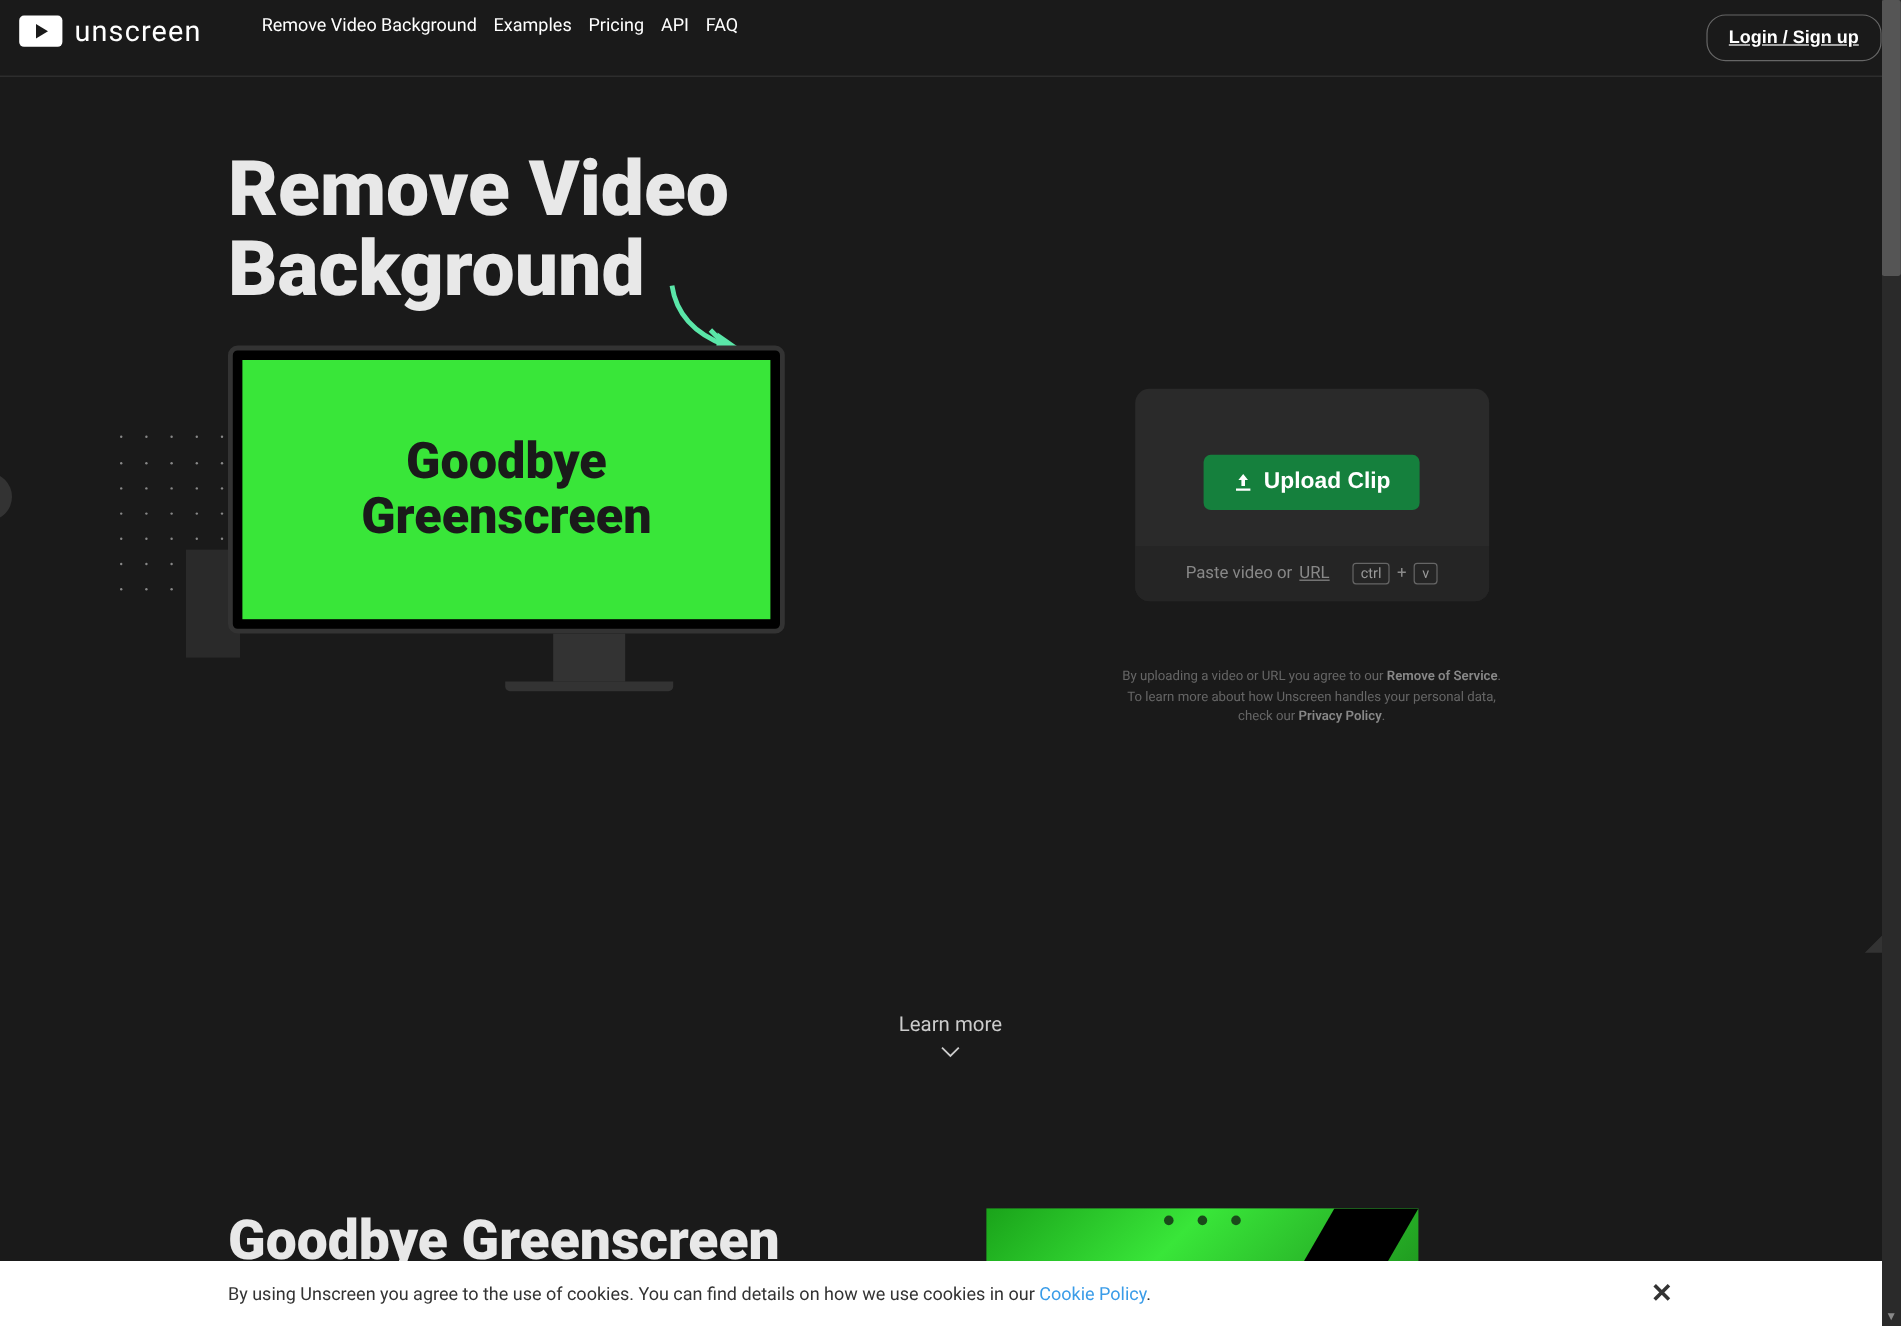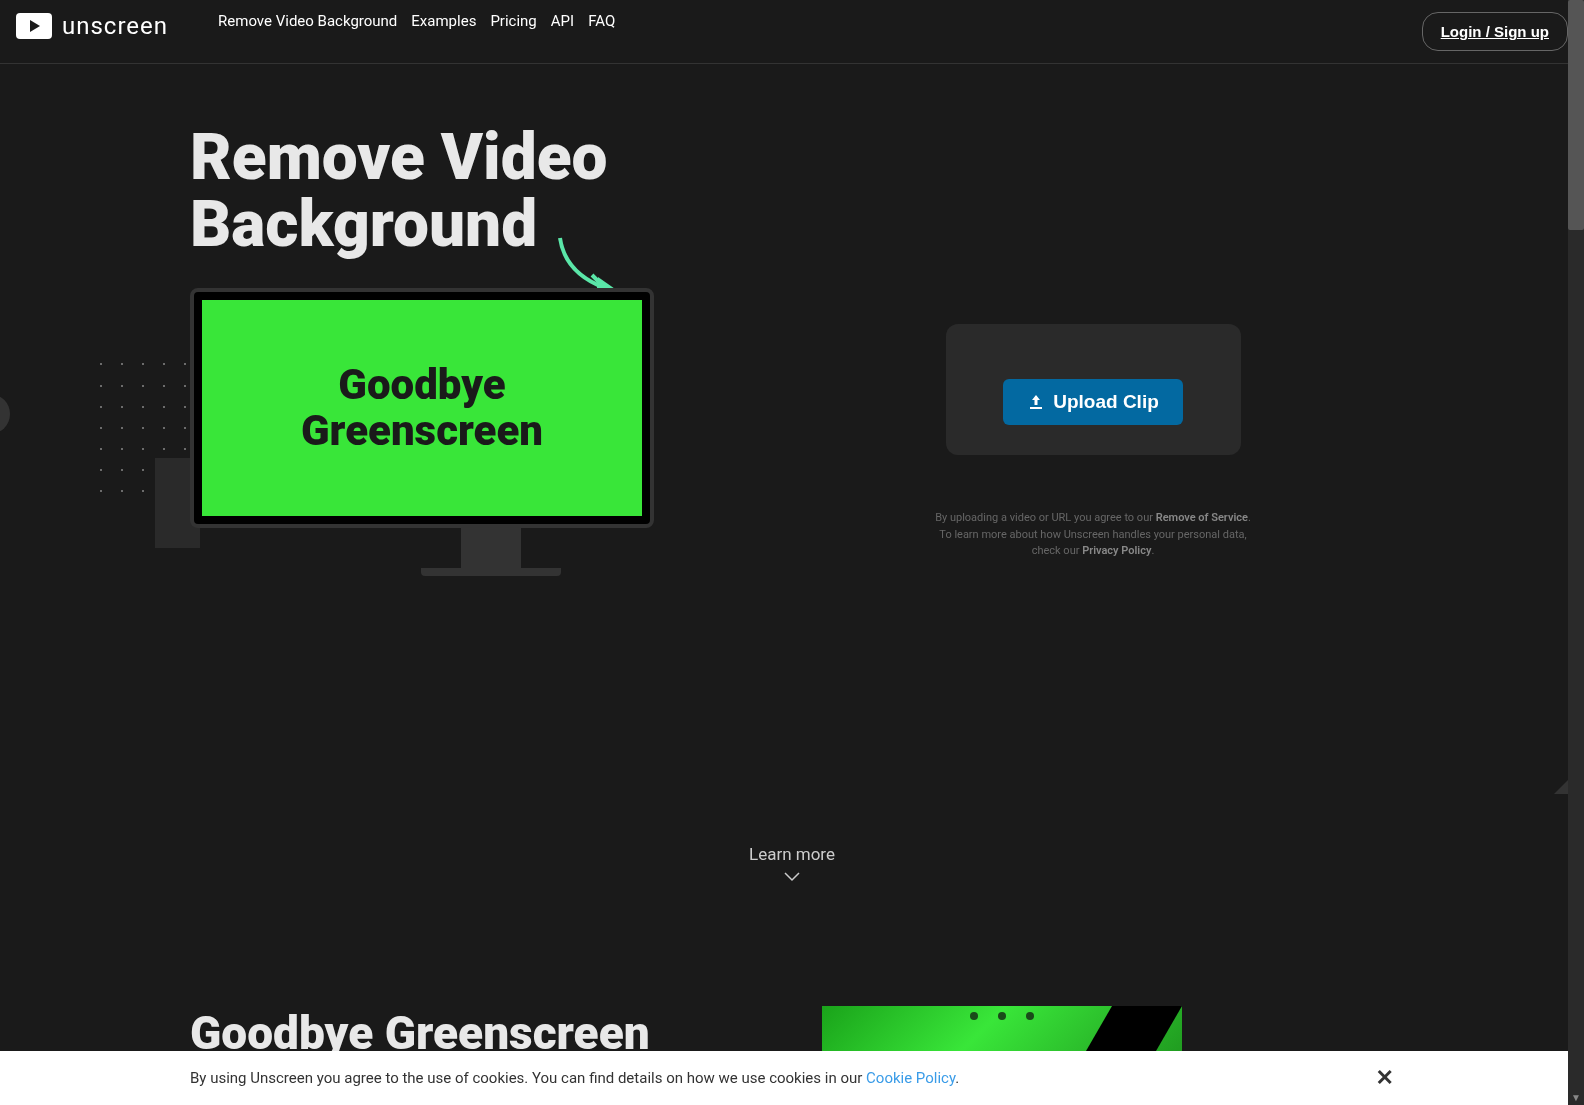--- a/index.html
+++ b/index.html
@@ -229,21 +229,21 @@
       width: 295px;
       overflow: hidden;
     }
     
     .upload-main {
       padding: 55px 30px 30px;
       text-align: center;
     }
     
     .upload-btn {
-      background-color: #0369a1;
+      background-color: #15803d;
       color: #fff;
       border: none;
       padding: 12px 24px;
       border-radius: 6px;
       font-size: 19px;
       font-weight: 600;
       cursor: pointer;
       display: inline-flex;
       align-items: center;
       gap: 8px;
@@ -571,20 +571,28 @@
   <div class="hero-right">
     <div class="upload-card">
       <div class="upload-main">
         <button class="upload-btn">
           <svg class="upload-icon" width="18" height="18" viewBox="0 0 18 18" fill="#fff">
             <path d="M9 2 L5 7 L7.5 7 L7.5 12 L10.5 12 L10.5 7 L13 7 Z M3 14 L15 14 L15 16 L3 16 Z"></path>
           </svg>
           <span>Upload Clip</span>
         </button>
       </div>
+      <div class="paste-bar">
+        <span>Paste video or </span>
+        <span class="paste-url">URL</span>
+        &nbsp;&nbsp;
+        <span class="kbd">ctrl</span>
+        <span>+</span>
+        <span class="kbd">v</span>
+      </div>
     </div>
 
     <p class="terms-text">
       <span>By uploading a video or URL you agree to our </span><span class="terms-link">Remove of Service</span><span>. To learn more about how Unscreen handles your personal data, check our </span><span class="terms-link">Privacy Policy</span><span>.</span>
     </p>
   </div>
 </section>
 
 <div class="learn-more">
   <span>Learn more</span><br>

